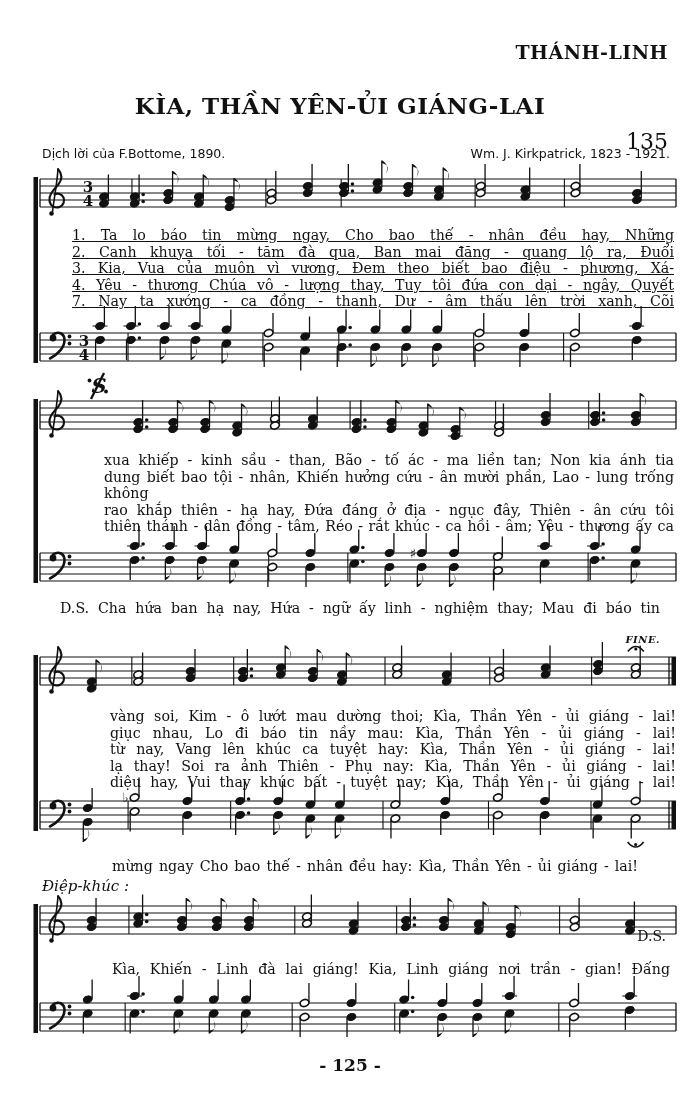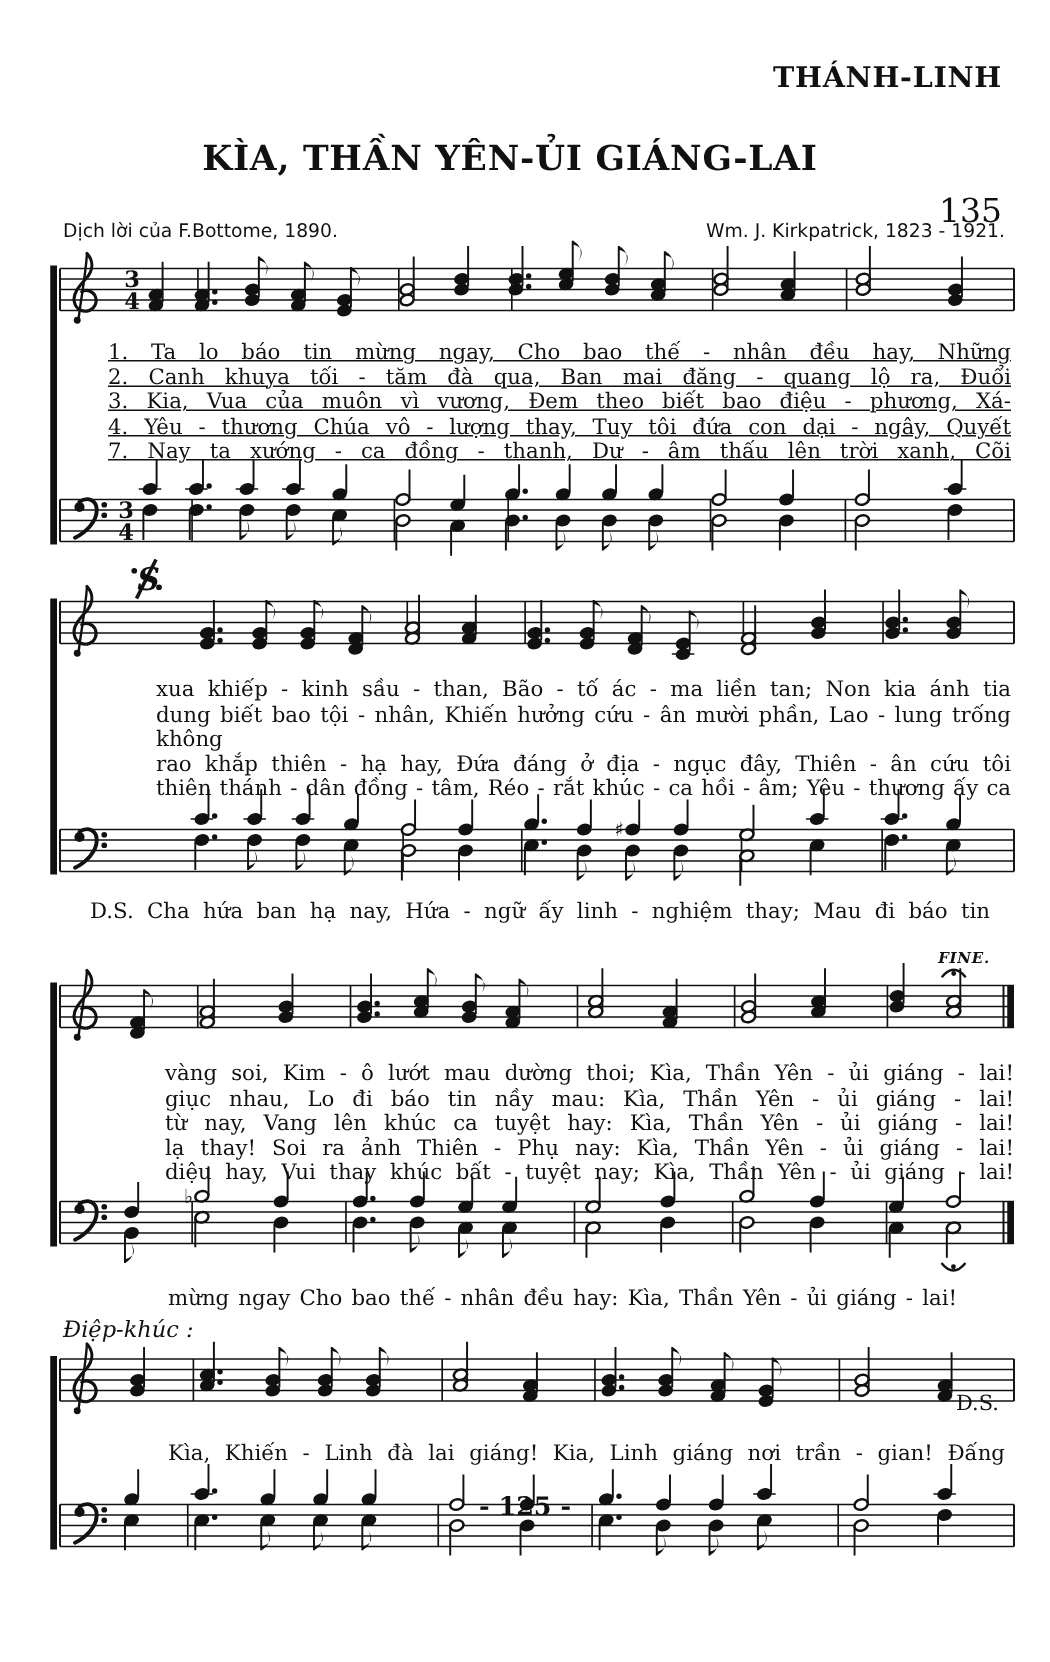--- a/index.html
+++ b/index.html
@@ -20,21 +20,21 @@
   .oneline{font-size:14.2px;line-height:17px;text-align:justify;text-align-last:justify;}
   .block1{top:227px;left:72px;right:26px;text-decoration:underline;}
   .block2{top:452px;left:104px;right:26px;}
   .dsline{top:600px;left:60px;right:40px;}
   .block3{top:708px;left:110px;right:24px;}
   .bridgeline{top:858px;left:112px;right:62px;}
   .chorusline{top:961px;left:112px;right:30px;}
   .chorus-label{top:877px;left:42px;font-style:italic;font-size:15px;}
   .ds-mark{top:928px;right:34px;font-size:14px;}
   .fine-mark{top:634px;right:40px;font-style:italic;font-weight:bold;font-size:10px;letter-spacing:.5px;}
-  .page-number{top:995px;left:0;width:100%;text-align:center;font-weight:bold;font-size:17px;}
+  .page-number{top:1055px;left:0;width:100%;text-align:center;font-weight:bold;font-size:17px;}
   svg#music-svg{position:absolute;top:0;left:0;}
 </style>
 </head>
 <body>
 
 <div id="page">
 
   <svg id="music-svg" width="700" height="1108" viewBox="0 0 700 1108">
       <rect x="33.5" y="177" width="4.5" height="186" fill="#111111"></rect>
       <g>

